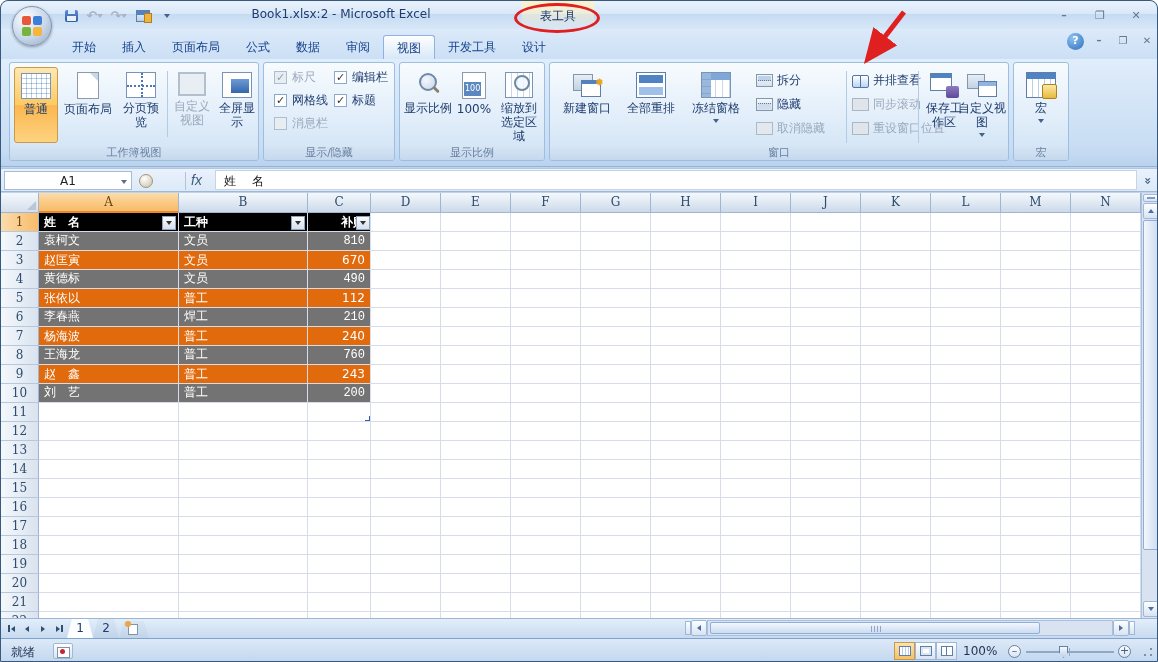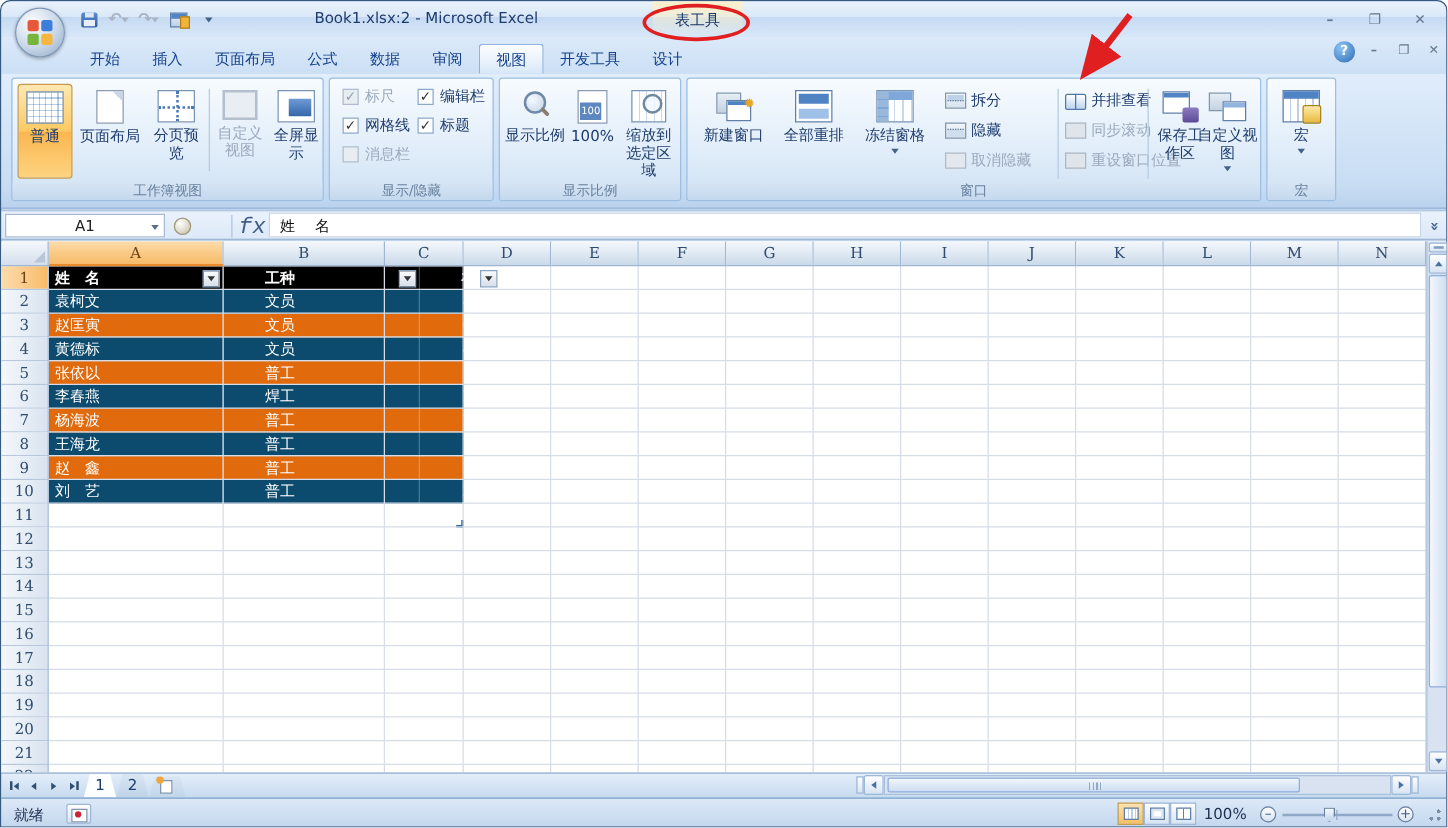--- a/index.html
+++ b/index.html
@@ -132,21 +132,21 @@
   .vsep { position:absolute; width:1px; background:#B4CBE4; }
   
   #fbar { position:absolute; left:0; top:167px; width:100%; height:24px;
     background:linear-gradient(#EAF2FC,#DCE9F8); border-top:1px solid #B0C8E2; border-bottom:1px solid #9FB8D4; }
   #namebox { position:absolute; left:3px; top:2px; width:128px; height:19px; background:#FFF;
     border:1px solid #A6BCD6; color:#222; text-align:center; line-height:18px; font-size:12px; }
   #namebox .tri-d { position:absolute; right:4px; top:8px; color:#5A6E86; }
   #nb-ball { position:absolute; left:138px; top:5px; width:14px; height:14px; border-radius:50%;
     background:radial-gradient(circle at 35% 30%, #FFF, #C9BFA8); border:1px solid #9C9residue07; border:1px solid #A09678; }
   #fx { position:absolute; left:190px; top:3px; width:22px; font-style:italic;
-    font-family:Liberation Mono, monospace; color:#3F5E80; font-size:18px; }
+    font-family:Liberation Sans, sans-serif; color:#3F5E80; font-size:14px; }
   #fdiv { position:absolute; left:184px; top:3px; height:18px; width:1px; background:#AEC4DC; }
   #finput { position:absolute; left:214px; top:1px; right:20px; bottom:1px; background:#FFF;
     border:1px solid #C6D4E4; padding:2px 0 0 8px; color:#111; letter-spacing:2px; }
   #fexpand { position:absolute; right:2px; top:3px; width:16px; height:18px; color:#44618A;
     text-align:center; line-height:16px; transform:rotate(90deg); font-weight:bold; }
   
   #grid { position:absolute; left:0; top:192px; width:1158px; height:425px; background:#FFF; overflow:hidden; }
   #corner { position:absolute; left:0; top:0; width:38px; height:20px;
     background:linear-gradient(#F4F8FC,#D4DFEC); border-right:1px solid #9EB6D3; border-bottom:1px solid #9EB6D3; }
   #corner:after { content:""; position:absolute; right:2px; bottom:2px;
@@ -160,24 +160,24 @@
   .rowh { width:38px; height:19px; border-right:1px solid #9EB6D3; border-bottom:1px solid #B7C8DC;
     text-align:center; line-height:18px; color:#2F4B6E; background:linear-gradient(to right,#F4F8FC,#D9E3EF);
     font-family:"DejaVu Serif","Liberation Serif",serif; }
   .rowh.sel { background:linear-gradient(to right,#FCDCAC,#F7BC6A); color:#6B4310; }
   #cells { position:absolute; left:38px; top:20px; right:18px; bottom:0; overflow:hidden; }
   .gl-v { position:absolute; top:0; bottom:0; width:1px; background:#D6DDE8; }
   .gl-h { position:absolute; left:0; right:0; height:1px; background:#D6DDE8; }
   #tablewrap { position:absolute; left:0; top:0; width:332px; }
   .trow { display:flex; height:19px; }
   .trow.head { background:#000; }
-  .trow.dark { background:#E16A0C; } .trow.light { background:#0c4a6e; }
+  .trow.dark { background:#E16A0C; } .trow.light { background:#737373;font-family:Liberation Mono, monospace; }
   .tc { color:#FFF; line-height:19px; overflow:hidden; white-space:nowrap; flex:none; position:relative; }
   .tc.c0 { width:140px; padding-left:5px; box-shadow:inset -1px 0 rgba(255,255,255,.25); }
-  .tc.c1 { width:129px; padding-left:5px; box-shadow:inset -1px 0 rgba(255,255,255,.25);margin-left:28px; }
+  .tc.c1 { width:129px; padding-left:5px; box-shadow:inset -1px 0 rgba(255,255,255,.25); }
   .tc.c2 { width:63px; text-align:right; padding-right:6px; }
   .trow.head .tc { font-weight:bold; }
   .filterbtn { position:absolute; right:3px; top:3px; width:14px; height:14px;
     background:linear-gradient(#FAFCFE,#D7DFEA); border:1px solid #89A3C1; display:flex;
     align-items:center; justify-content:center; color:#333; }
   .tc.c2 .filterbtn { right:1px; }
   #tbl-handle { position:absolute; left:326px; top:203px; width:6px; height:6px;
     border-right:2px solid #2E5FA3; border-bottom:2px solid #2E5FA3; }
   
   #vscroll { position:absolute; right:0; top:0; width:18px; bottom:0; background:#D8E2F0; border-left:1px solid #ABC1DB; }

